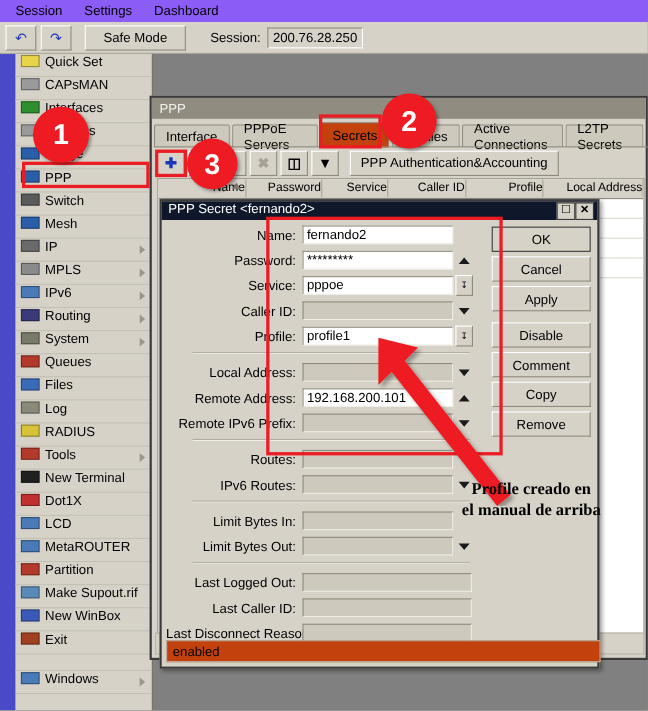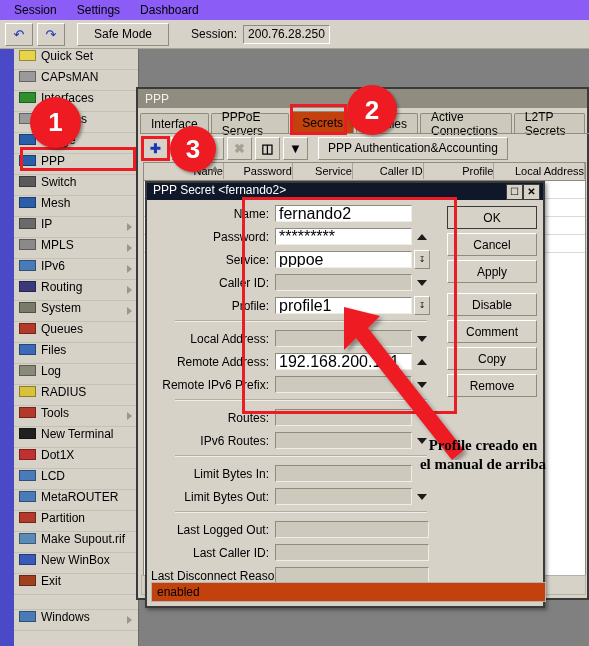--- a/index.html
+++ b/index.html
@@ -139,21 +139,21 @@
   #dlg-body{position:absolute;left:0;top:17px;width:396px;height:406px;}
   .form{position:absolute;left:4px;top:4px;width:282px;}
   .row{display:flex;align-items:center;height:19px;margin-bottom:4px;}
   .row .cap{
     width:124px;text-align:right;padding-right:6px;font-size:12px;
     box-sizing:border-box;white-space:nowrap;
   }
   .fld{
     height:17px;box-sizing:border-box;border:1px solid #8f8b7d;
     border-right-color:#efede6;border-bottom-color:#efede6;
-    font-size:16px;line-height:15px;padding-left:3px;overflow:hidden;white-space:nowrap;
+    font-size:12px;line-height:15px;padding-left:3px;overflow:hidden;white-space:nowrap;
   }
   .fld.filled{background:#fff;width:137px;}
   .fld.empty{background:#cdc9bd;width:137px;}
   .fld.wide{width:154px;}
   .spin{
     width:14px;height:17px;margin-left:2px;background:#d6d2c8;
     border:1px solid #8f8b7d;border-top-color:#fff;border-left-color:#fff;
     display:flex;align-items:center;justify-content:center;font-size:8px;
   }
   .caretup{width:0;height:0;margin-left:5px;

